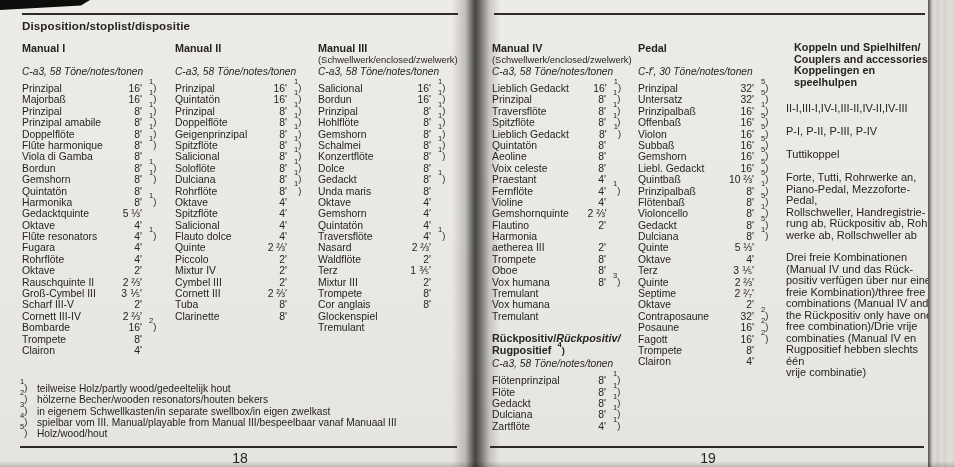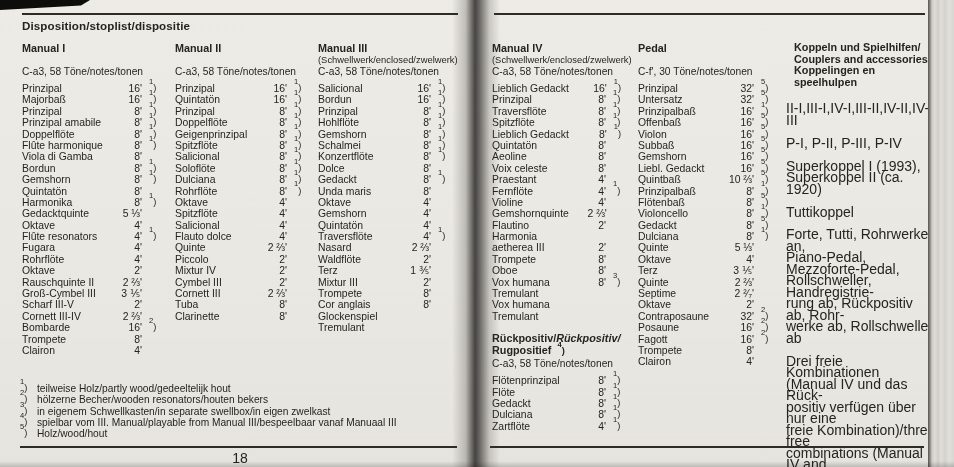--- a/index.html
+++ b/index.html
@@ -20,39 +20,39 @@
   .bottom-shade{position:absolute;left:0;top:461px;width:954px;height:6px;
     background:linear-gradient(180deg,rgba(0,0,0,0),rgba(0,0,0,.18));}
 
   .rule{position:absolute;height:2px;background:#2e2b27;}
 
   .page-title{position:absolute;left:22px;top:19px;font-size:11.6px;font-weight:bold;letter-spacing:.1px;}
 
   .col{position:absolute;top:42px;}
   .col-head{margin:0;font-size:10.8px;font-weight:bold;line-height:12px;min-height:12px;}
   .col-sub{font-size:9.4px;line-height:11px;min-height:11px;}
-  .col-range{font-size:10.2px;line-height:11px;min-height:11px;margin-top:1px;}
+  .col-range{font-size:10.2px;line-height:11px;min-height:11px;margin-top:1px;font-style:italic;}
   .pre{white-space:pre-line;}
   .kheads{line-height:11.6px;min-height:35px;margin-left:8px;}
 
   .stops{margin-top:6px;}
   .stop-row{display:flex;line-height:11.4px;height:11.4px;font-size:10.4px;white-space:nowrap;}
   .s-name{flex:1 1 auto;overflow:visible;}
   .s-pitch{flex:0 0 38px;text-align:right;}
   .s-fn{flex:0 0 22px;padding-left:7px;font-size:9.3px;}
   sup{font-size:7.6px;line-height:0;position:relative;top:-3px;}
 
   .rueck{margin-top:10px;}
   .ital{font-style:italic;}
   .head-fn{font-size:9.3px;padding-left:3px;}
   .rueck .col-range{margin-top:1px;}
   .rueck .stops{margin-top:6px;}
 
   .kblocks{margin-top:15px;}
-  .kblock{margin:0 0 11.4px 0;font-size:14px;line-height:11.5px;white-space:pre-line;}
+  .kblock{margin:0 0 11.4px 0;font-size:11px;line-height:11.5px;white-space:pre-line;}
 
   .footnotes{position:absolute;left:20px;top:383px;width:436px;}
   .fn-row{display:flex;font-size:10.2px;line-height:11.3px;}
   .fn-marker{flex:0 0 17px;font-size:9.3px;}
   .fn-text{flex:1;white-space:nowrap;}
 
   .pageno{position:absolute;top:450px;text-align:center;font-size:14px;}
 </style>
 </head>
 <body>
@@ -856,22 +856,20 @@
   <section class="col" style="left:786px;width:150px;">
     <h3 class="col-head pre kheads">Koppeln und Spielhilfen/
 Couplers and accessories/
 Koppelingen en speelhulpen</h3>
     <div class="kblocks">
 
         <p class="kblock">II-I,III-I,IV-I,III-II,IV-II,IV-III</p>
 
         <p class="kblock">P-I, P-II, P-III, P-IV</p>
 
-        <p class="kblock">Superkoppel I (1993),
-Superkoppel II (ca. 1920)</p>
 
         <p class="kblock">Tuttikoppel</p>
 
         <p class="kblock">Forte, Tutti, Rohrwerke an,
 Piano-Pedal, Mezzoforte-Pedal,
 Rollschweller, Handregistrie-
 rung ab, Rückpositiv ab, Rohr-
 werke ab, Rollschweller ab</p>
 
         <p class="kblock">Drei freie Kombinationen
@@ -881,17 +879,18 @@
 combinations (Manual IV and
 the Rückpositiv only have one
 free combination)/Drie vrije
 combinaties (Manual IV en
 Rugpositief hebben slechts één
 vrije combinatie)</p>
       </div>
   </section>
 
   <div class="rule" style="left:490px;top:446px;width:434px;"></div>
+  <div class="pageno" style="left:492px;width:432px;">19</div>
 
   <div class="gutter"></div>
   <div class="fore-edge"></div>
   <div class="bottom-shade"></div>
 </div>
 
 </body></html>

